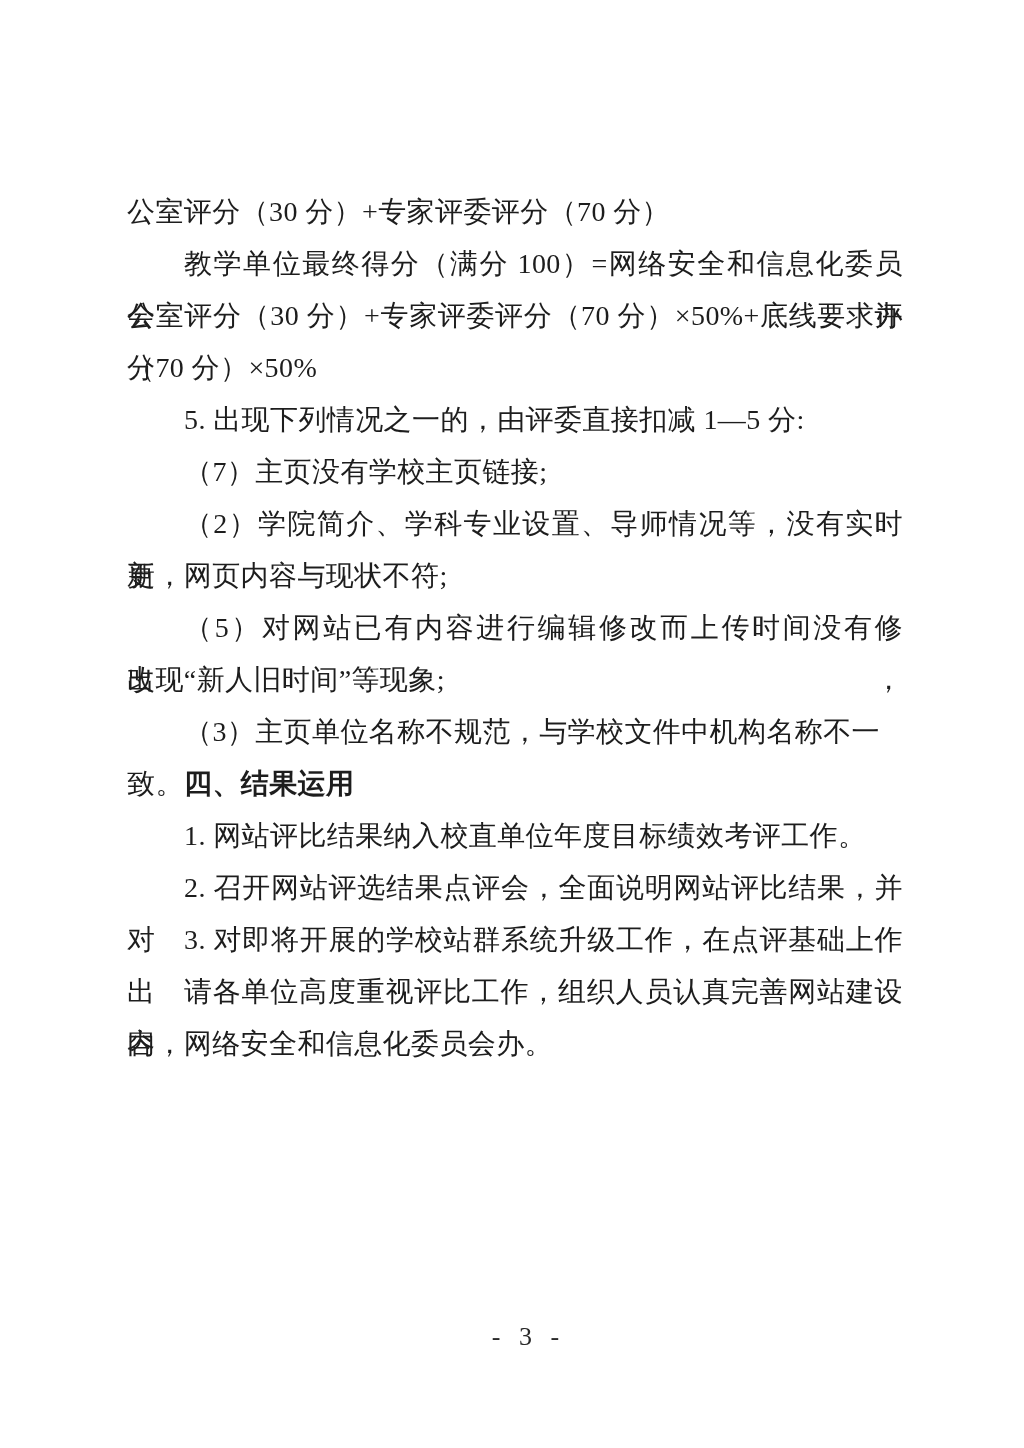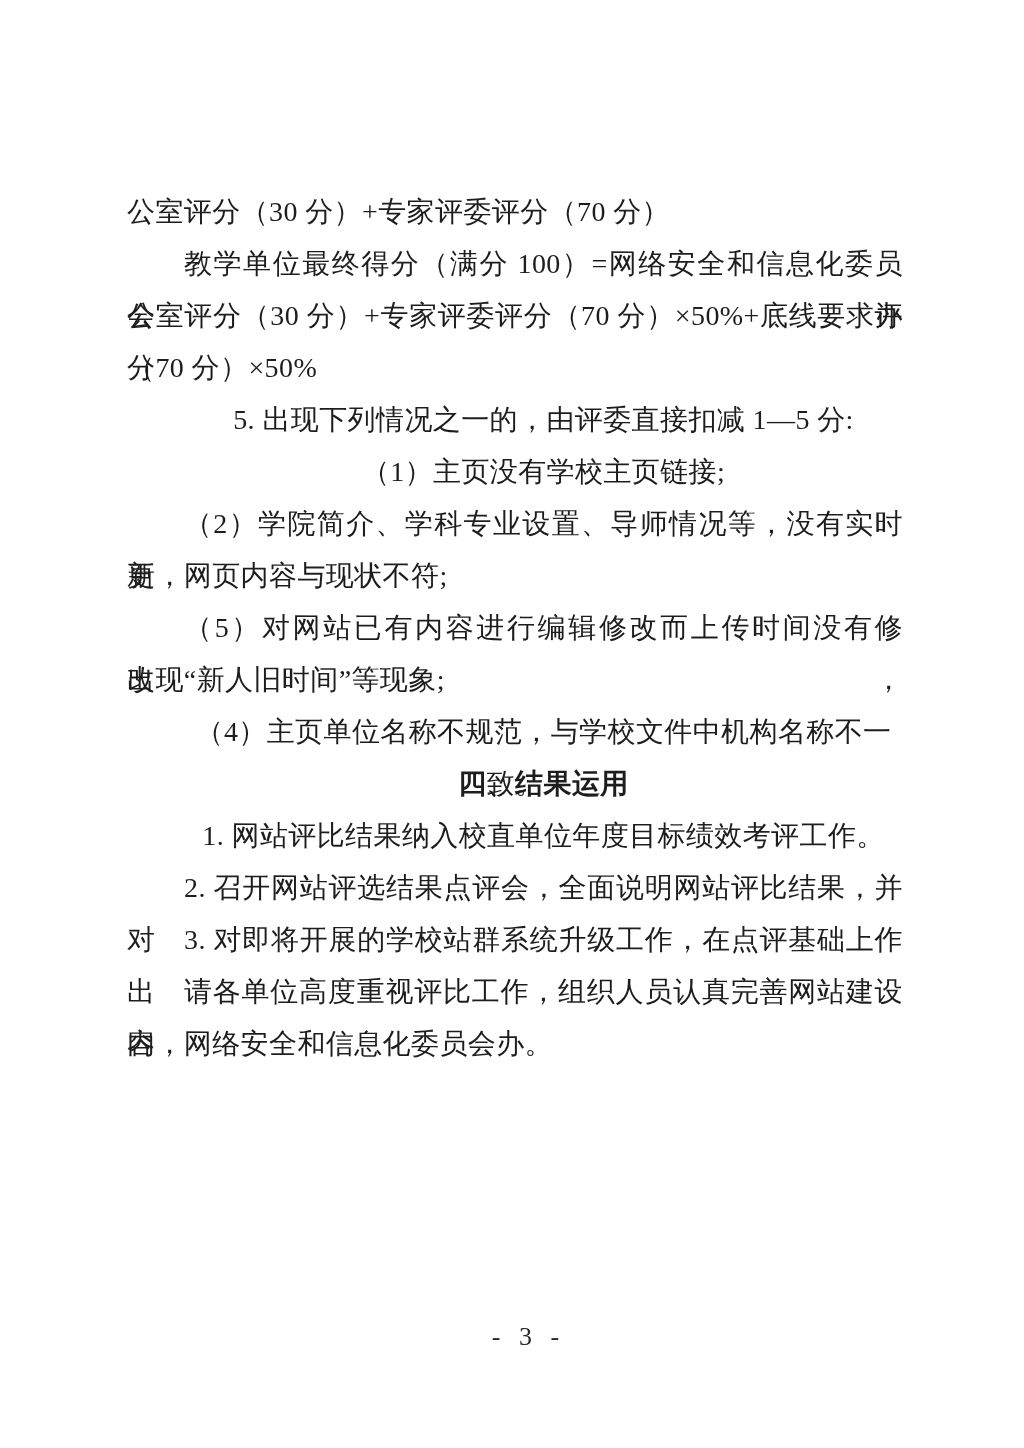--- a/index.html
+++ b/index.html
@@ -26,21 +26,20 @@
   }
   .line {
     font-size: 28px;
     height: 52px;
     line-height: 52px;
     white-space: pre-wrap;
     letter-spacing: 0.4px;
   }
   .line.indent {
     text-indent: 57px;
-    text-align: center;
   }
   .line.stretch {
     text-align: justify;
     text-align-last: justify;
     -moz-text-align-last: justify;
     text-justify: inter-character;
   }
   .line.heading {
     font-family: Liberation Sans, sans-serif;
     font-weight: 700;
@@ -62,26 +61,26 @@
 </head>
 <body>
 
 <div class="page">
   <div class="content" id="doc-body">
       <div class="line">公室评分（30 分）+专家评委评分（70 分）</div>
       <div class="line indent stretch">教学单位最终得分（满分 100）=网络安全和信息化委员会办</div>
       <div class="line stretch">公室评分（30 分）+专家评委评分（70 分）×50%+底线要求评分</div>
       <div class="line">（70 分）×50%</div>
       <div class="line indent">5. 出现下列情况之一的，由评委直接扣减 1—5 分:</div>
-      <div class="line indent">（1）主页没有学校主页链接;</div>
+      <div class="line indent">（7）主页没有学校主页链接;</div>
       <div class="line indent stretch">（2）学院简介、学科专业设置、导师情况等，没有实时更</div>
       <div class="line">新，网页内容与现状不符;</div>
       <div class="line indent stretch">（5）对网站已有内容进行编辑修改而上传时间没有修改，</div>
       <div class="line">出现“新人旧时间”等现象;</div>
-      <div class="line indent">（4）主页单位名称不规范，与学校文件中机构名称不一致。</div>
+      <div class="line indent">（3）主页单位名称不规范，与学校文件中机构名称不一致。</div>
       <div class="line indent heading">四、结果运用</div>
       <div class="line indent">1. 网站评比结果纳入校直单位年度目标绩效考评工作。</div>
       <div class="line indent stretch">2. 召开网站评选结果点评会，全面说明网站评比结果，并对</div>
       <div class="line indent stretch">3. 对即将开展的学校站群系统升级工作，在点评基础上作出</div>
       <div class="line indent stretch">请各单位高度重视评比工作，组织人员认真完善网站建设内</div>
       <div class="line">容，网络安全和信息化委员会办。</div>
     </div>
   <div class="footer">- 3 -</div>
 </div>
 

